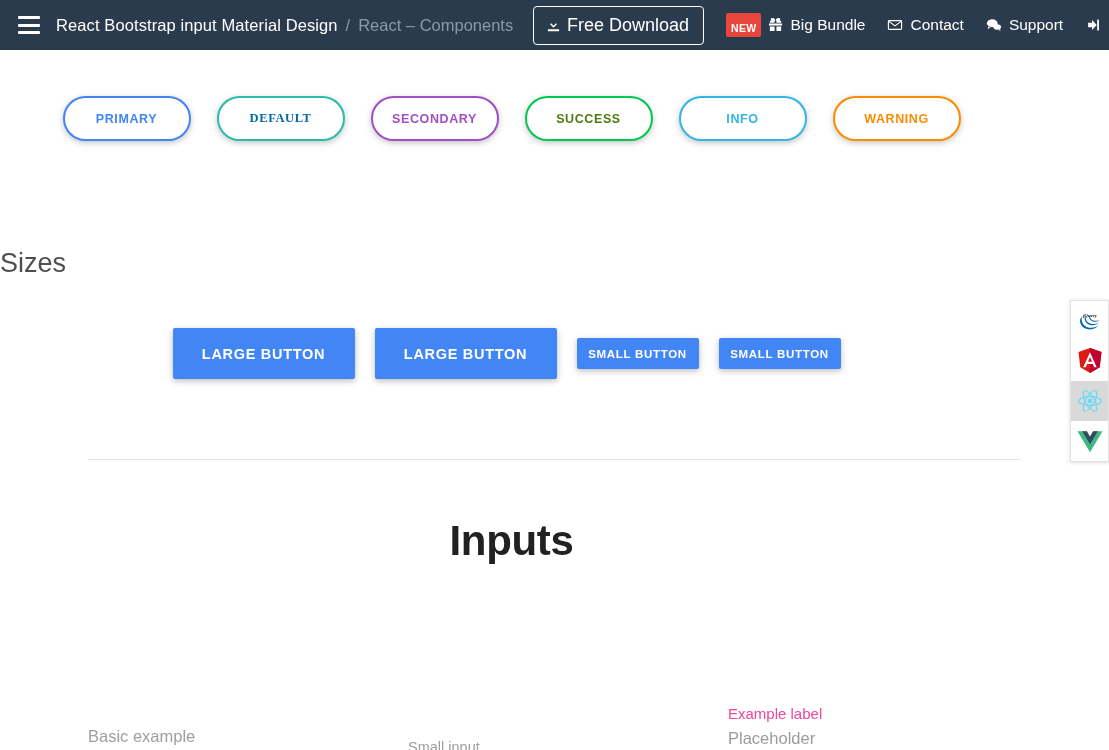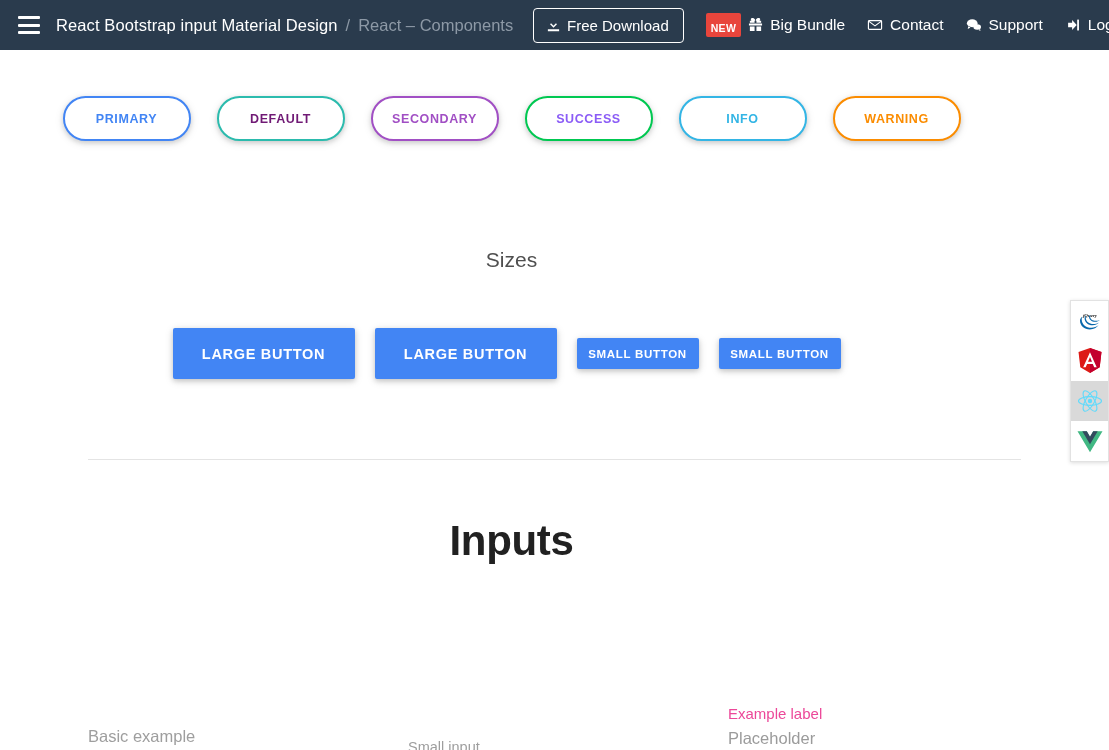--- a/index.html
+++ b/index.html
@@ -35,21 +35,21 @@
   .brand-sub { font-size: 16.5px; color: #8d99a6; white-space: nowrap; }
 
   .nav-right {
     position: absolute; left: 533px; top: 0; height: 50px;
     display: flex; align-items: center;
   }
   .btn-download {
     display: flex; align-items: center; gap: 6px;
     border: 1px solid #fff; border-radius: 4px;
     padding: 8px 14px 8px 12px;
-    color: #fff; font-size: 15px; background: transparent;
+    color: #fff; font-size: 18px; background: transparent;
     cursor: pointer; white-space: nowrap;
   }
   .nav-link {
     display: flex; align-items: center; gap: 7px;
     color: #fff; font-size: 15.5px; text-decoration: none;
     margin-left: 22px; white-space: nowrap; cursor: pointer;
   }
   .badge-new {
     background: #e8453c; color: #fff;
     font-size: 10.5px; font-weight: bold;
@@ -81,21 +81,21 @@
     margin: 8px 13px;
     cursor: pointer;
     box-shadow: 0 2px 5px rgba(0,0,0,.14), 0 2px 10px rgba(0,0,0,.10);
     display: inline-flex; align-items: center; justify-content: center;
     font-family: "Liberation Sans", sans-serif;
   }
 
   
   .sizes-title {
     position: absolute; top: 166px; left: 0; width: 1023px;
-    text-align: center; font-size: 21px; color: #4f4f4f; font-weight: normal;
+    text-align: left; font-size: 27px; color: #4f4f4f; font-weight: normal;
   }
   .sizes-row {
     position: absolute; top: 246px; left: 0; width: 1023px;
     display: flex; justify-content: center; align-items: center;
   }
   .btn-blue {
     background: #4285f4; color: #fff; border: none; border-radius: 2px;
     cursor: pointer; font-weight: bold; letter-spacing: .7px;
     box-shadow: 0 2px 5px rgba(0,0,0,.16), 0 2px 10px rgba(0,0,0,.12);
     font-family: "Liberation Sans", sans-serif;
@@ -220,23 +220,23 @@
       </span>
       <span>Log In</span>
     </a>
   </div>
 </div>
 
 <div class="page">
 
   <div class="outline-row">
     <button class="btn-outline" style="border-color: rgb(66, 133, 244); color: rgb(66, 133, 244);">PRIMARY</button>
-    <button class="btn-outline" style="border-color: rgb(43, 187, 173); color: #701a75;">DEFAULT</button>
+    <button class="btn-outline" style="border-color: rgb(43, 187, 173); color: #0369a1; font-family: Liberation Serif, serif;">DEFAULT</button>
     <button class="btn-outline" style="border-color: rgb(161, 79, 196); color: rgb(161, 79, 196);">SECONDARY</button>
-    <button class="btn-outline" style="border-color: rgb(0, 200, 81); color: #8b5cf6;">SUCCESS</button>
+    <button class="btn-outline" style="border-color: rgb(0, 200, 81); color: #4d7c0f;">SUCCESS</button>
     <button class="btn-outline" style="border-color: rgb(51, 181, 229); color: rgb(51, 181, 229);">INFO</button>
     <button class="btn-outline" style="border-color: rgb(251, 140, 0); color: rgb(251, 140, 0);">WARNING</button>
   </div>
 
   <div class="sizes-title">Sizes</div>
   <div class="sizes-row">
     <button class="btn-blue btn-lg first" style="background: rgb(66, 133, 244);">LARGE BUTTON</button>
     <button class="btn-blue btn-lg" style="background: rgb(66, 133, 244);">LARGE BUTTON</button>
     <button class="btn-blue btn-sm" style="background: rgb(66, 133, 244);">SMALL BUTTON</button>
     <button class="btn-blue btn-sm" style="background: rgb(66, 133, 244);">SMALL BUTTON</button>

